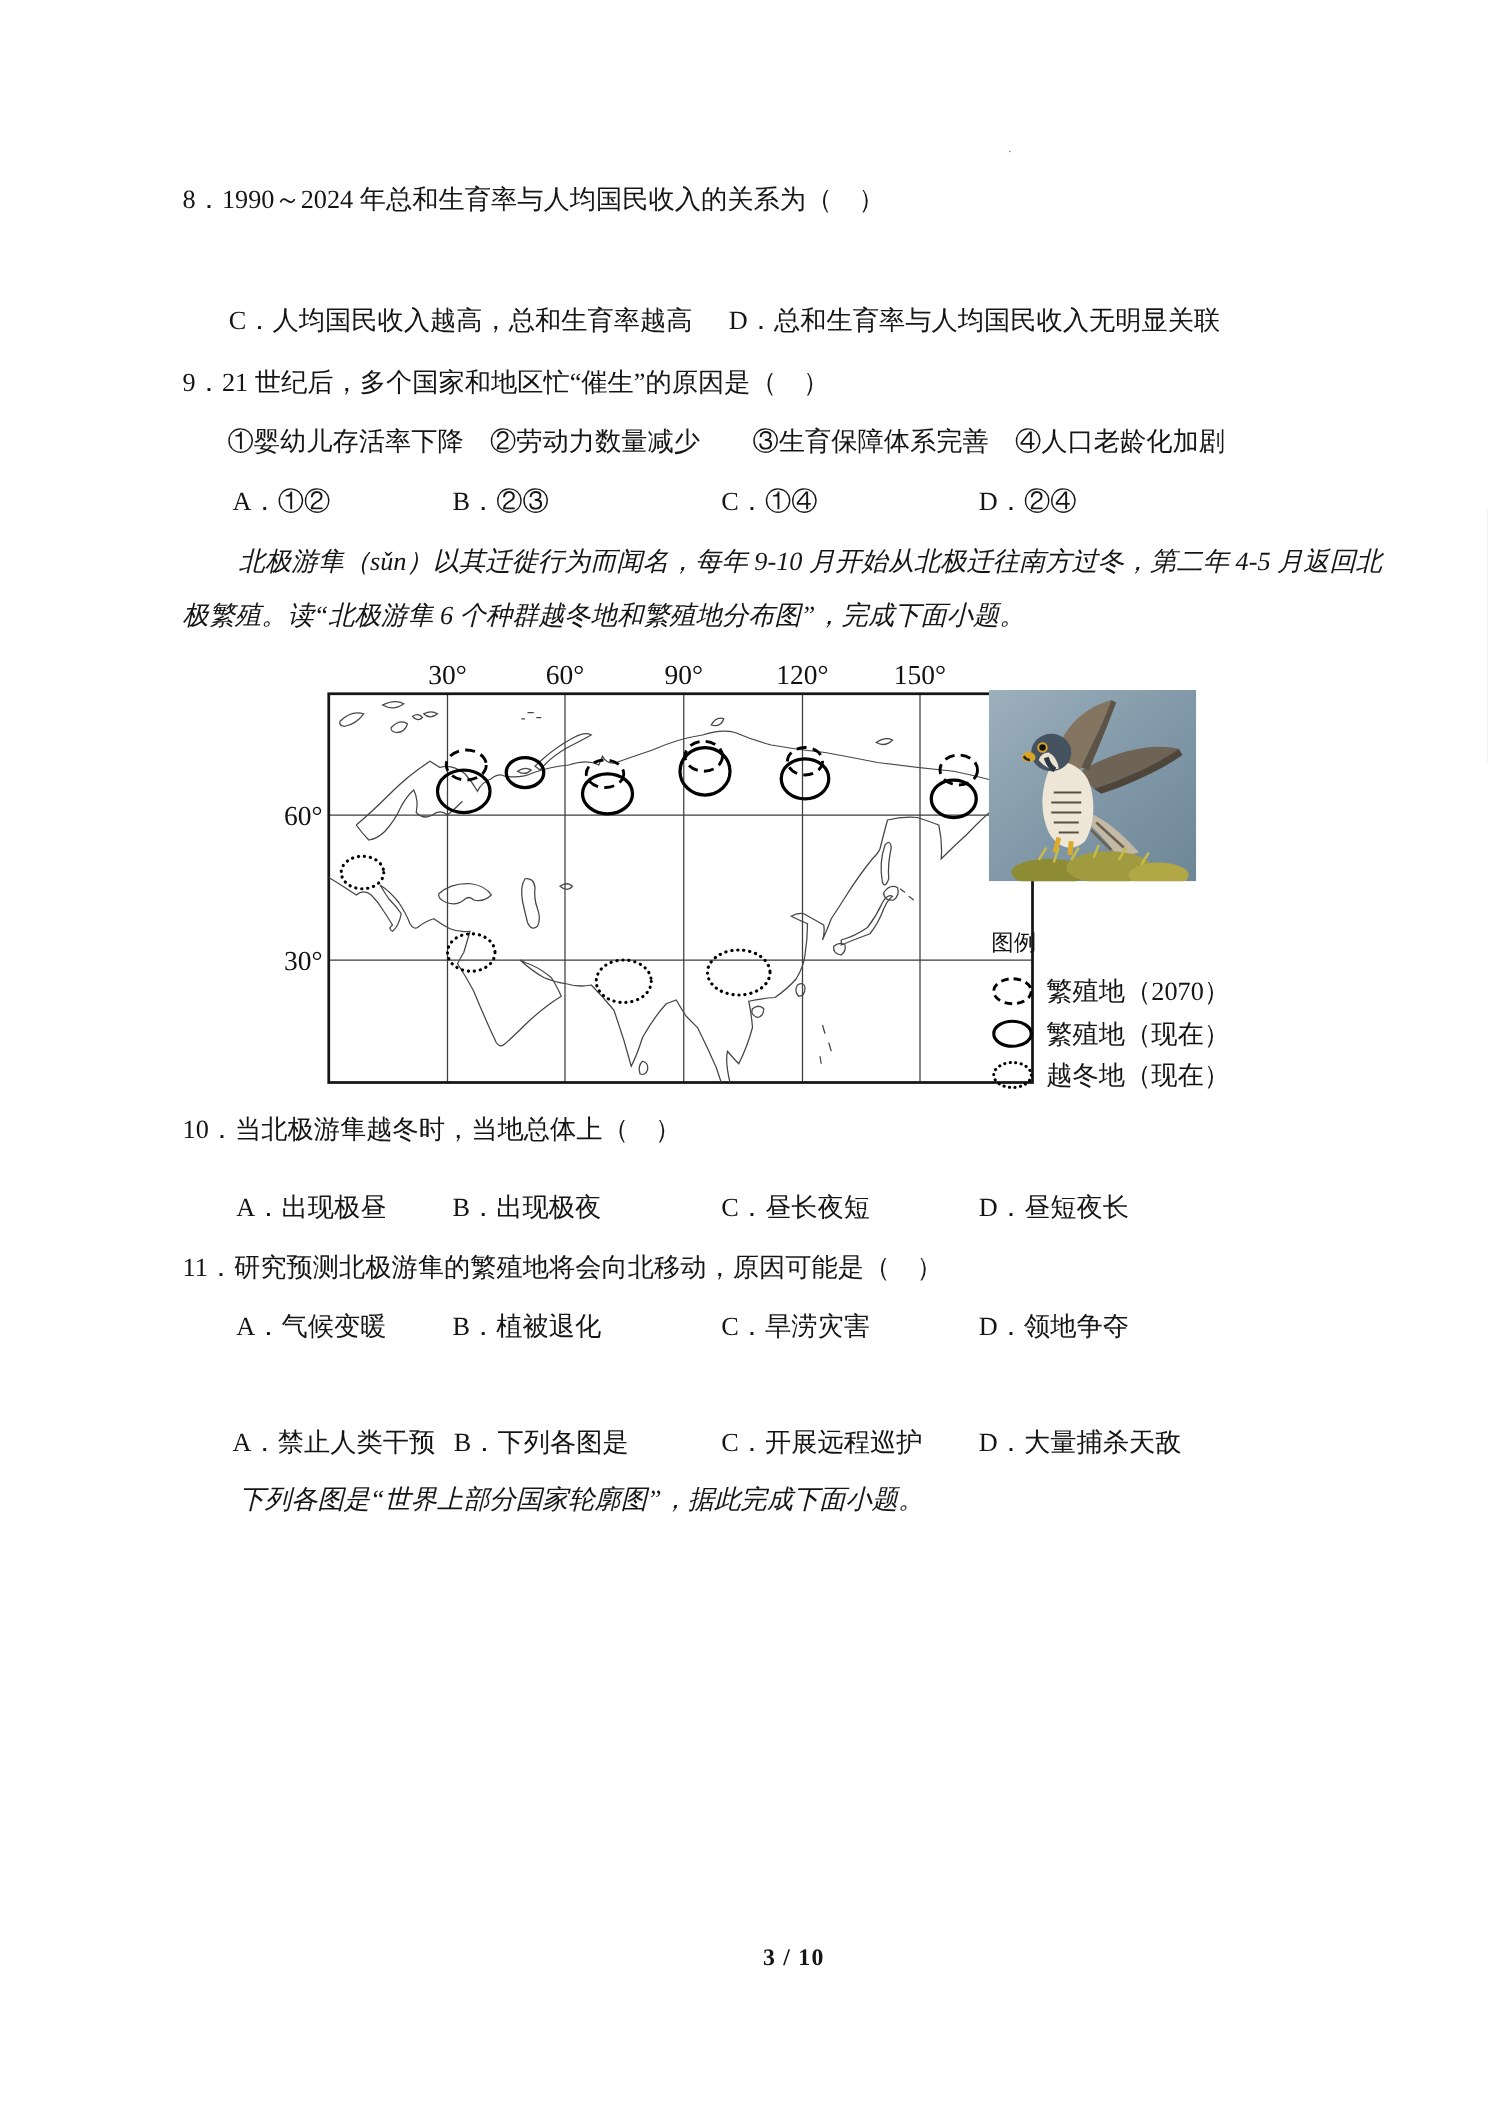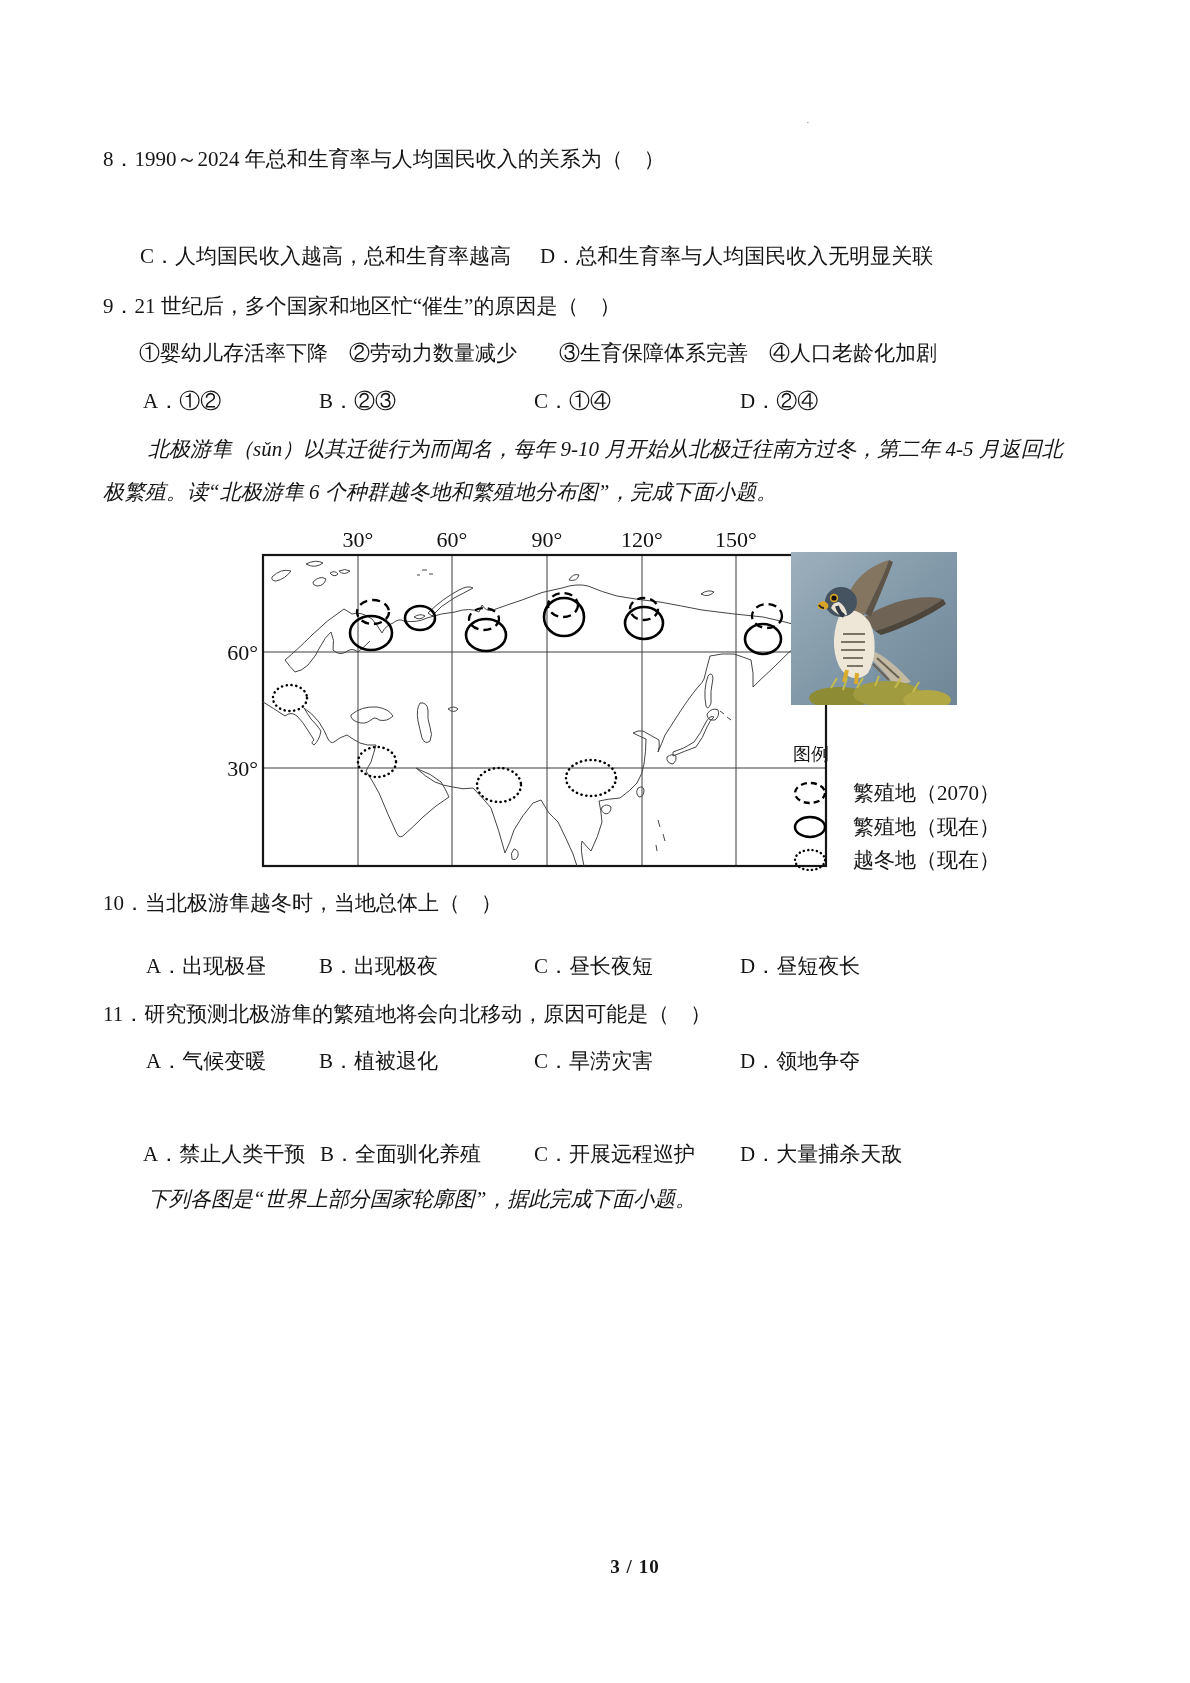--- a/index.html
+++ b/index.html
@@ -1,27 +1,27 @@
 <!DOCTYPE html>
 <html><head>
 <meta charset="utf-8">
 <style>
   html,body{margin:0;padding:0;background:#e8e8e8;}
   .page{
     position:relative;width:1190px;height:1683px;margin:0 auto;background:#ffffff;
     font-family:"Liberation Serif","DejaVu Serif",serif;color:#151515;overflow:hidden;
   }
-  .t{position:absolute;font-size:21px;line-height:1.3;white-space:pre;}
+  .t{position:absolute;font-size:21px;line-height:1.3;white-space:pre;margin-left:43px;}
   .kai{font-style:italic;}
   .stray{position:absolute;font-size:11px;color:#8a8a80;}
   .footer{position:absolute;left:0;width:100%;text-align:center;font-size:19px;font-weight:bold;letter-spacing:1px;padding-left:40px;}
   .mapwrap{position:absolute;left:190px;top:500px;width:620px;height:380px;margin-left:37px;}
   .falcon{position:absolute;left:791px;top:552px;width:166px;height:153px;box-shadow:0 0 0 1px #c9c9c9 inset;}
   .legend-title{position:absolute;left:793px;top:742px;font-size:18px;}
-  .legend-row{position:absolute;left:791px;display:flex;align-items:center;gap:24px;}
+  .legend-row{position:absolute;left:791px;display:flex;align-items:center;gap:8px;}
   .legend-row .lab{font-size:21px;white-space:pre;}
   svg text{font-family:"Liberation Serif","DejaVu Serif",serif;}
 </style>
 </head>
 <body>
 
 <div class="page">
 
   <span class="stray" style="left:806px;top:116px">·</span>
 
@@ -180,21 +180,21 @@
   <div class="t" style="left:534px;top:953px">C．昼长夜短</div>
   <div class="t" style="left:740px;top:953px">D．昼短夜长</div>
 
   <div class="t" style="left:103px;top:1001px"><span>11．</span><span>研究预测北极游隼的繁殖地将会向北移动，原因可能是（　）</span></div>
   <div class="t" style="left:146px;top:1048px">A．气候变暖</div>
   <div class="t" style="left:319px;top:1048px">B．植被退化</div>
   <div class="t" style="left:534px;top:1048px">C．旱涝灾害</div>
   <div class="t" style="left:740px;top:1048px">D．领地争夺</div>
 
   <div class="t" style="left:143px;top:1141px">A．禁止人类干预</div>
-  <div class="t" style="left:320px;top:1141px">B．全面驯化养殖</div>
+  <div class="t" style="left:320px;top:1141px">B．下列各图是</div>
   <div class="t" style="left:534px;top:1141px">C．开展远程巡护</div>
   <div class="t" style="left:740px;top:1141px">D．大量捕杀天敌</div>
 
   <div class="t kai" style="left:148px;top:1186px">下列各图是“世界上部分国家轮廓图”，据此完成下面小题。</div>
 
   <div class="footer" style="top:1556px">3 / 10</div>
 
 </div>
 
 </body></html>

